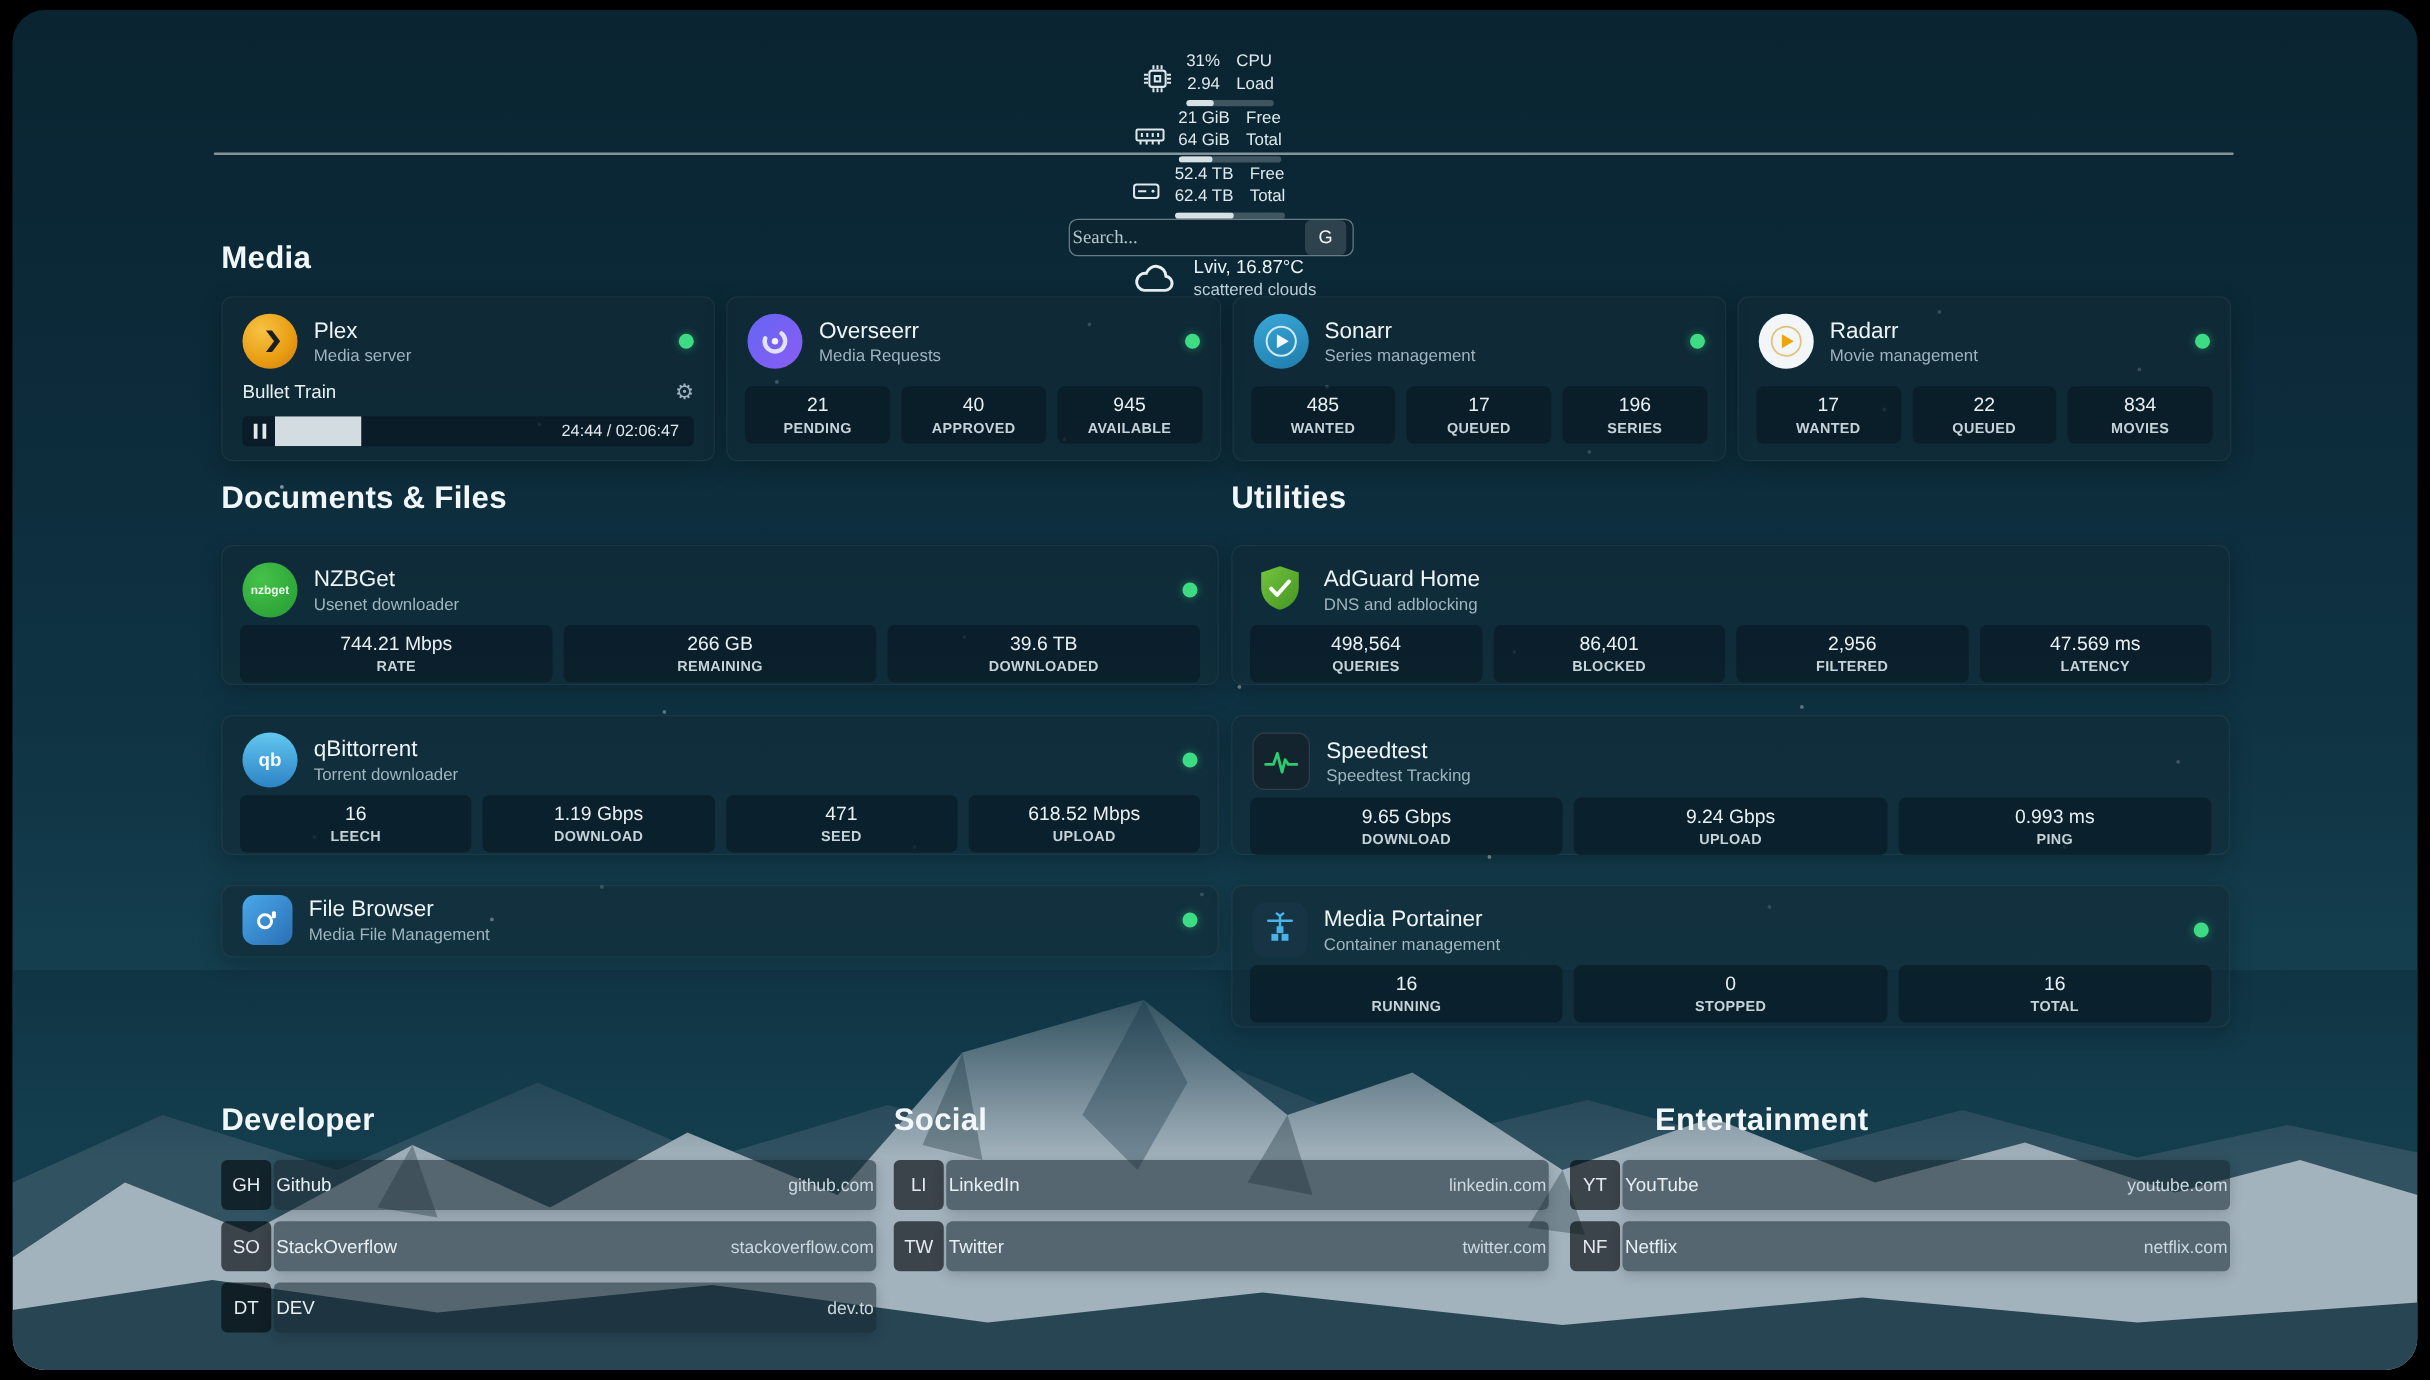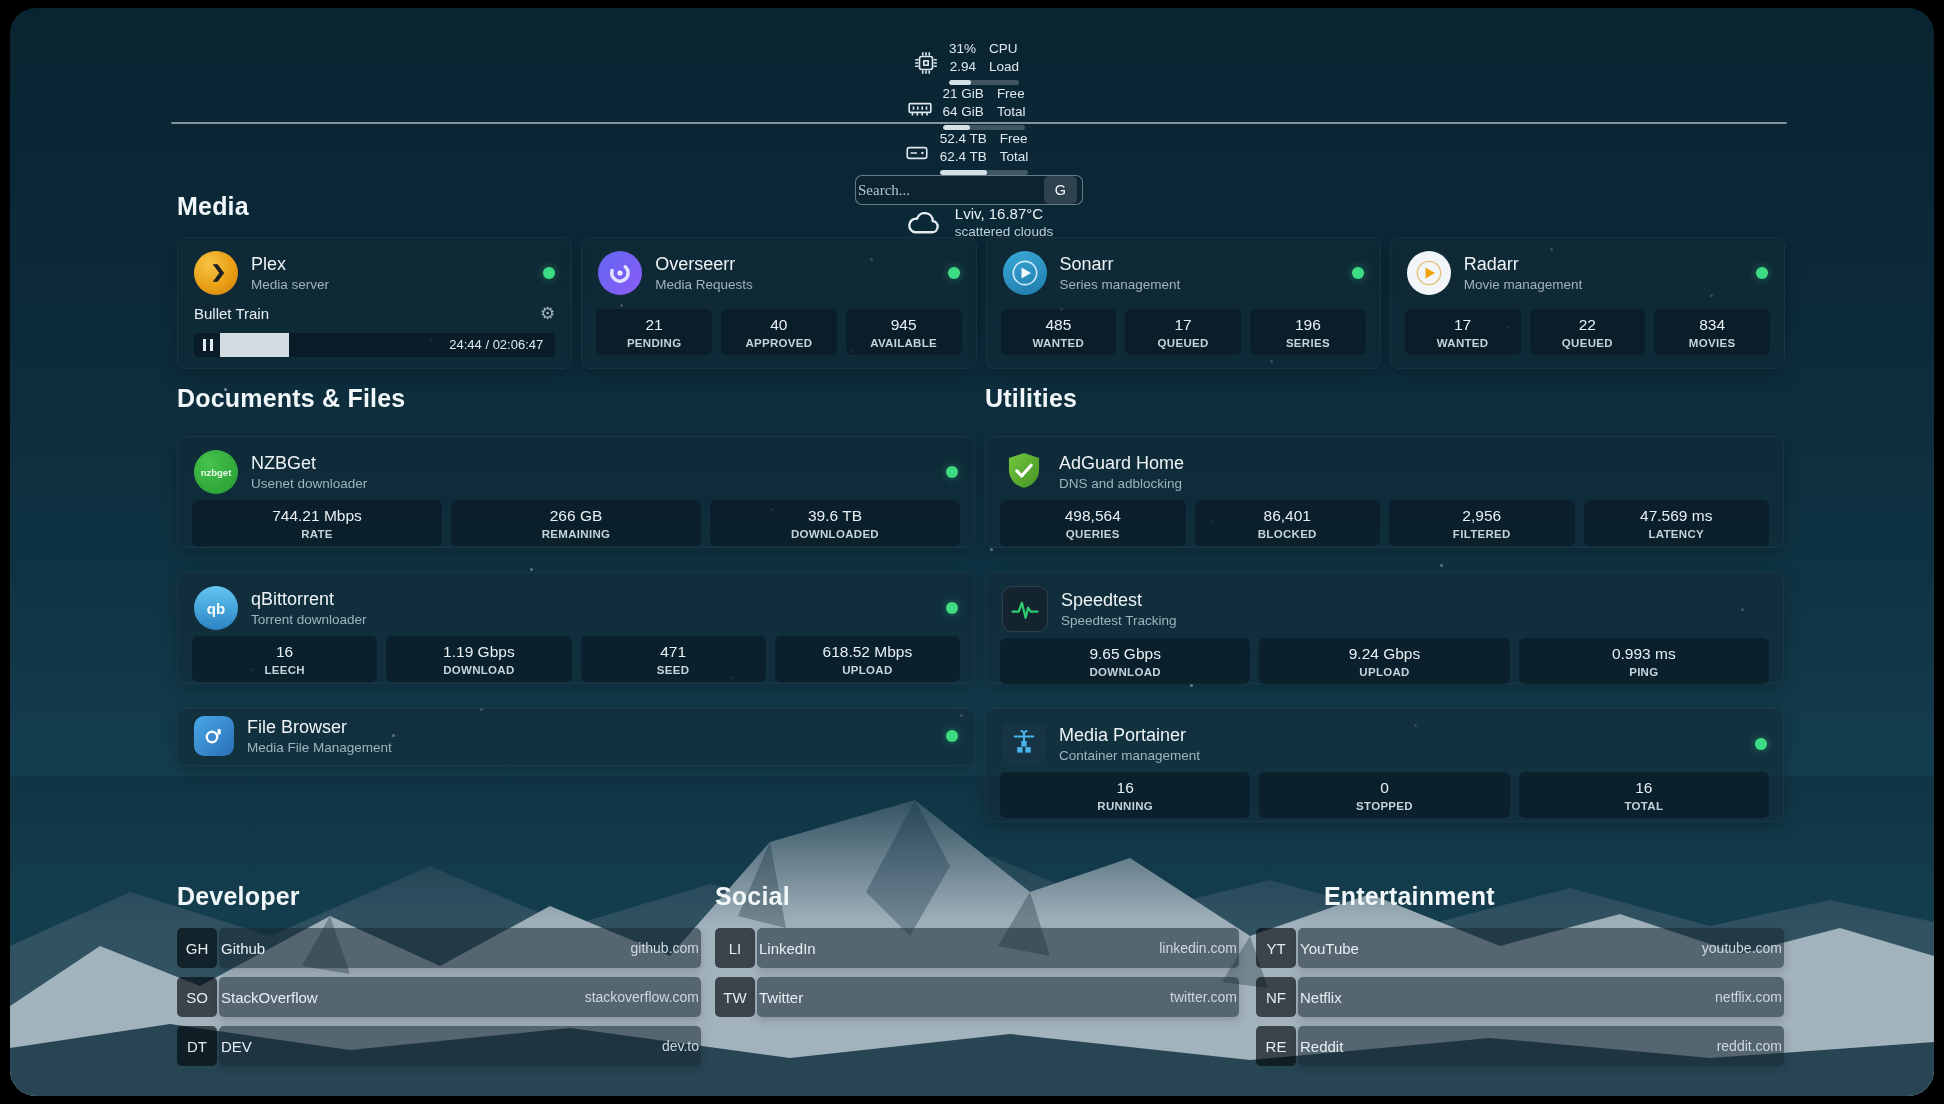--- a/index.html
+++ b/index.html
@@ -544,22 +544,15 @@
         <span class="bm-url">youtube.com</span>
       </div>
     </div>
     <div class="bm-row">
       <div class="bm-abbr">NF</div>
       <div class="bm-body">
         <span class="bm-name">Netflix</span>
         <span class="bm-url">netflix.com</span>
       </div>
     </div>
-    <div class="bm-row">
-      <div class="bm-abbr">RE</div>
-      <div class="bm-body">
-        <span class="bm-name">Reddit</span>
-        <span class="bm-url">reddit.com</span>
-      </div>
-    </div>
   </div>
 
 </div>
 
 </body></html>

